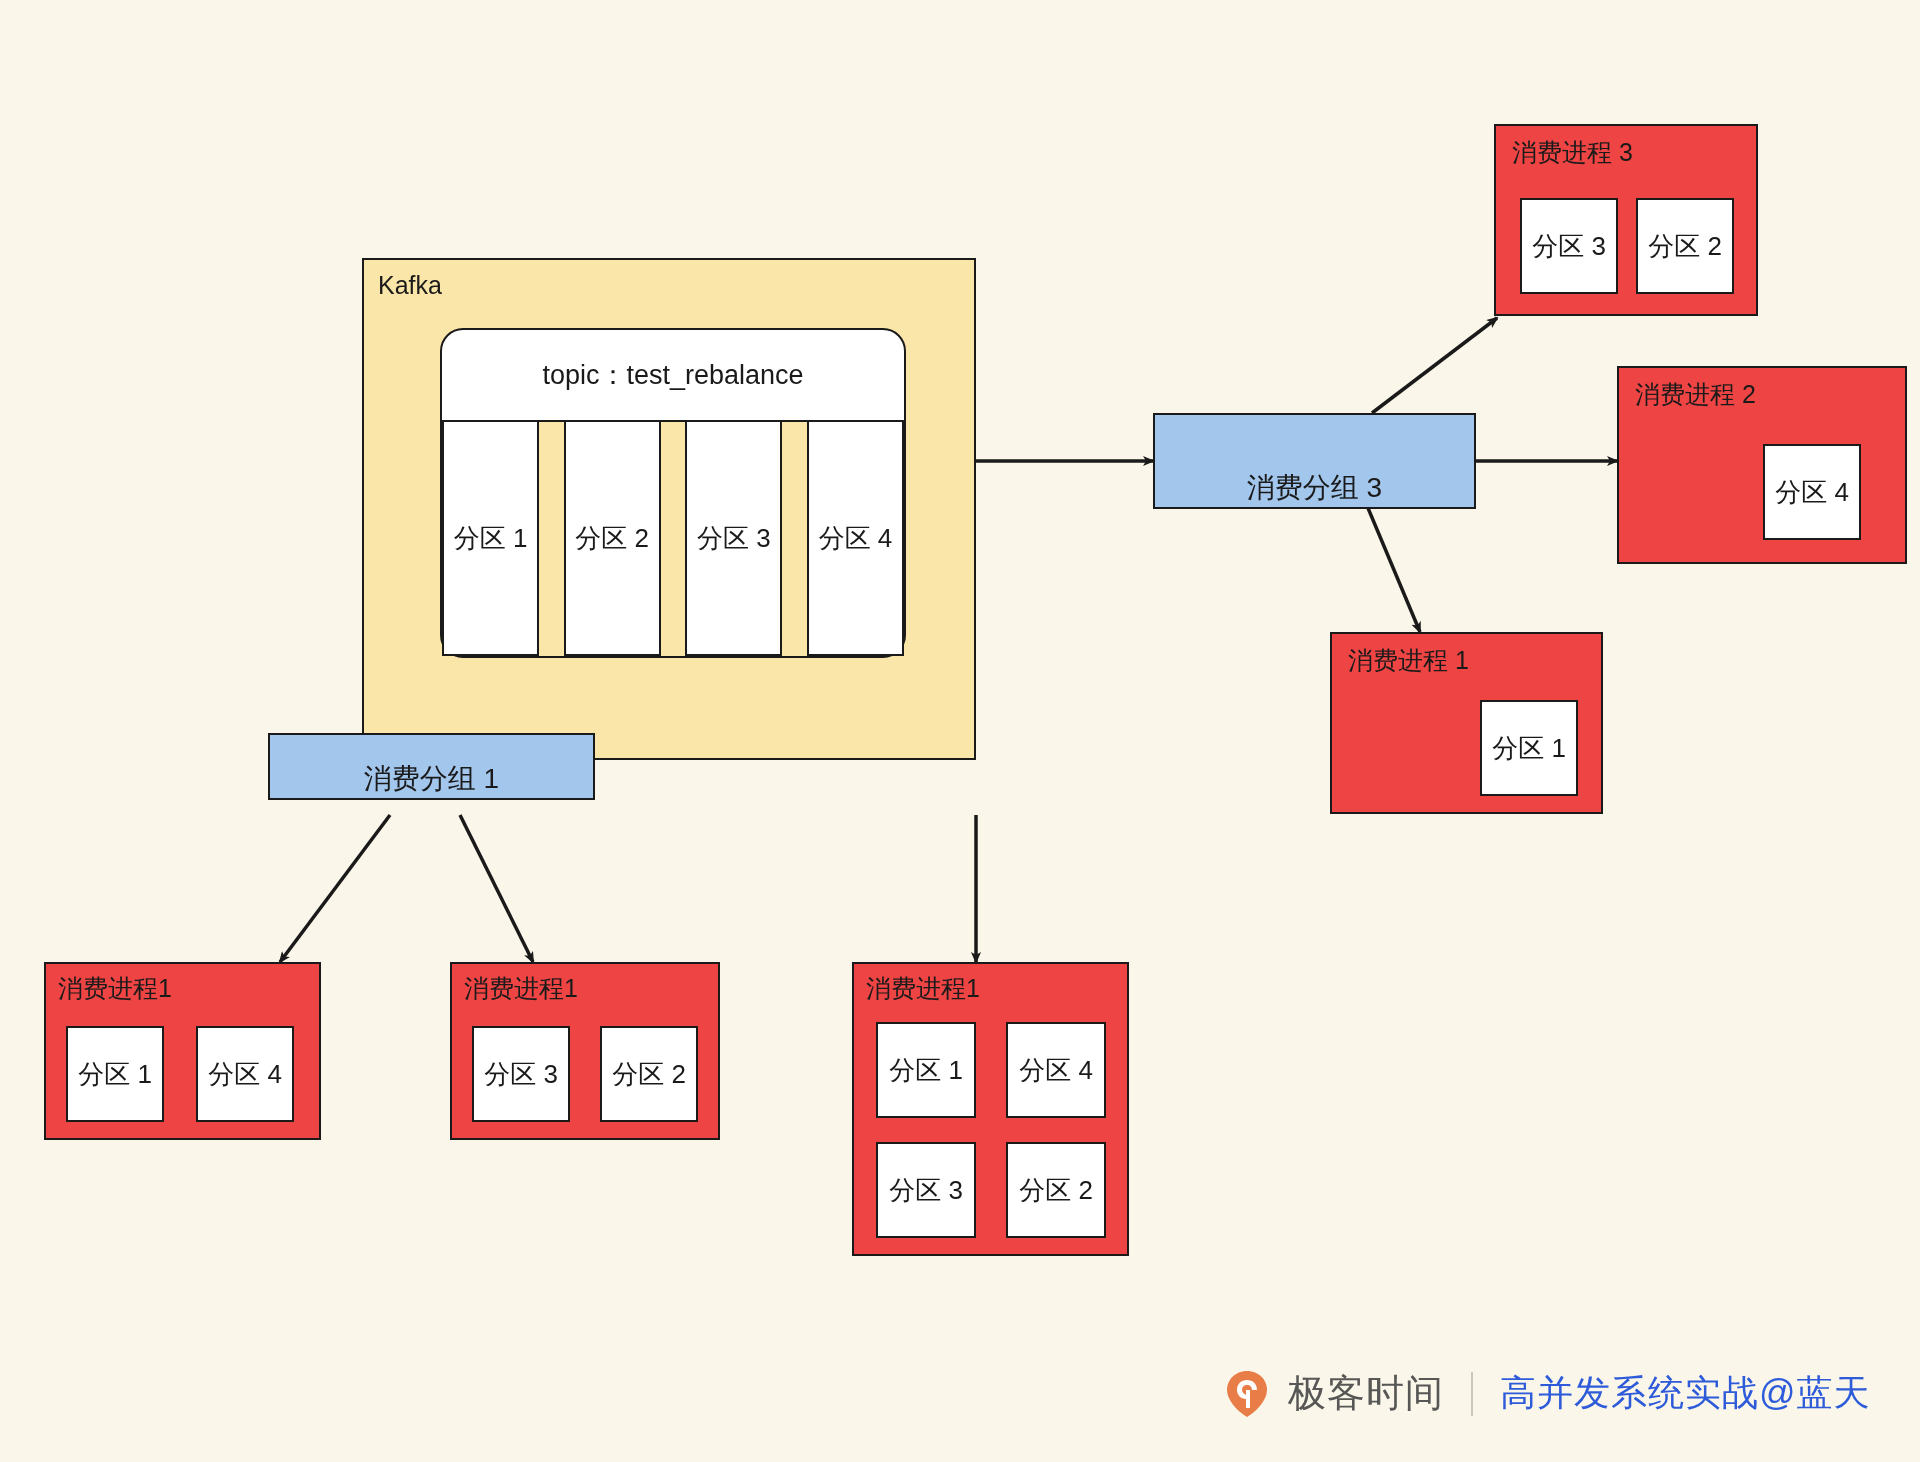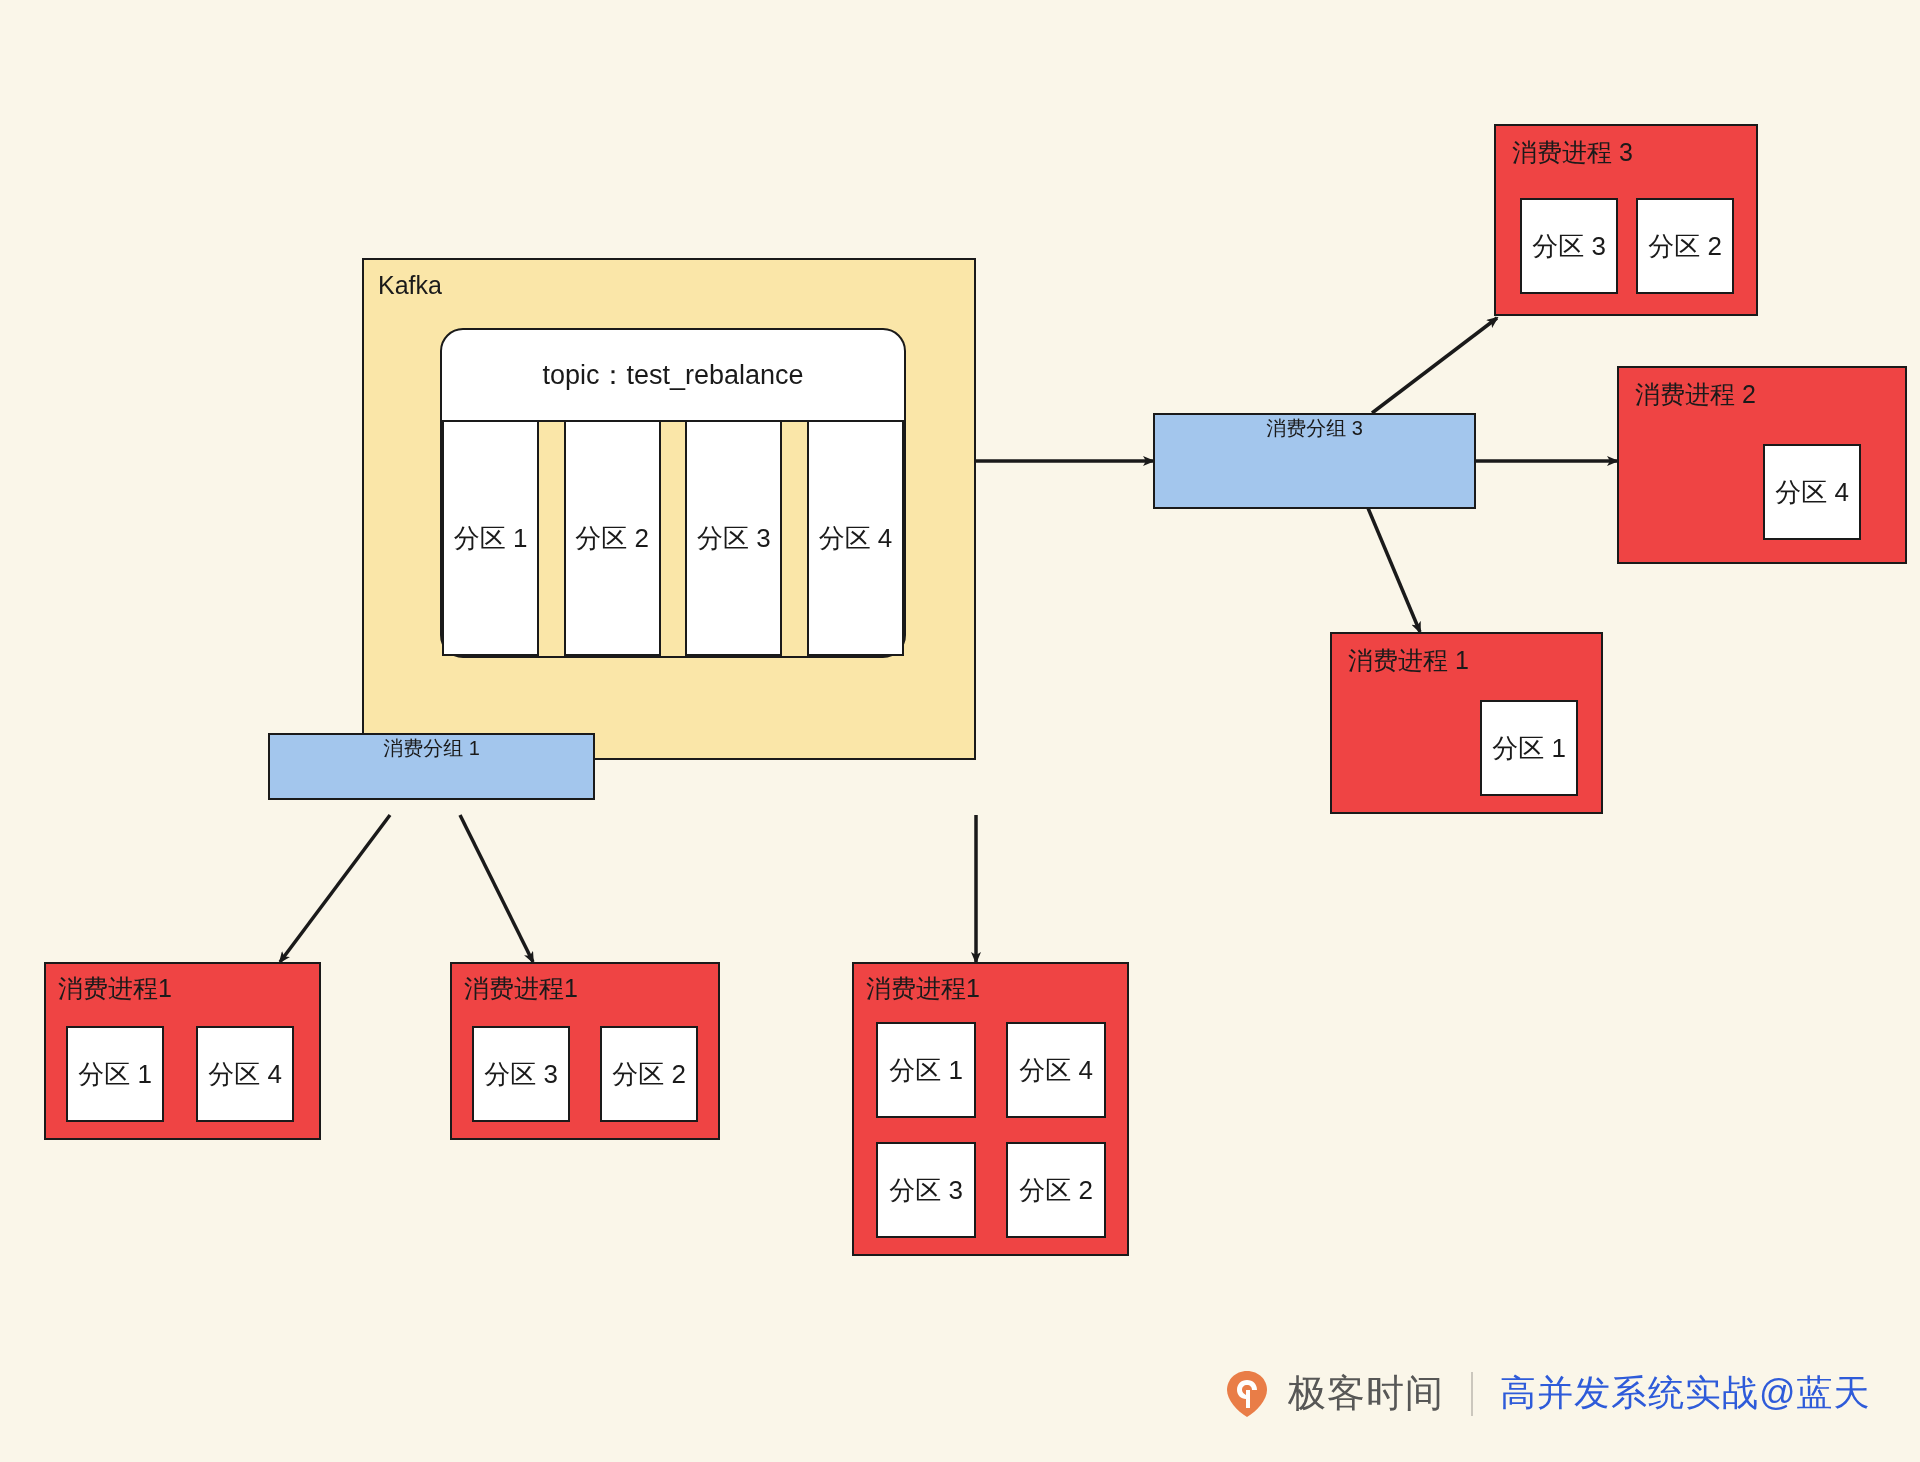--- a/index.html
+++ b/index.html
@@ -87,23 +87,23 @@
     justify-content: center;
     font-size: 26px;
     color: #1a1a1a;
     white-space: nowrap;
   }
 
   
   .grp {
     background: #a3c6ed;
     display: flex;
-    align-items: flex-start;
-    justify-content: center;
-    font-size: 20px;
+    align-items: flex-end;
+    justify-content: center;
+    font-size: 28px;
     color: #1a1a1a;
     white-space: nowrap;
   }
   .proc {
     background: #ef4444;
   }
   .proc-label {
     position: absolute;
     font-size: 25px;
     color: #1a1a1a;

